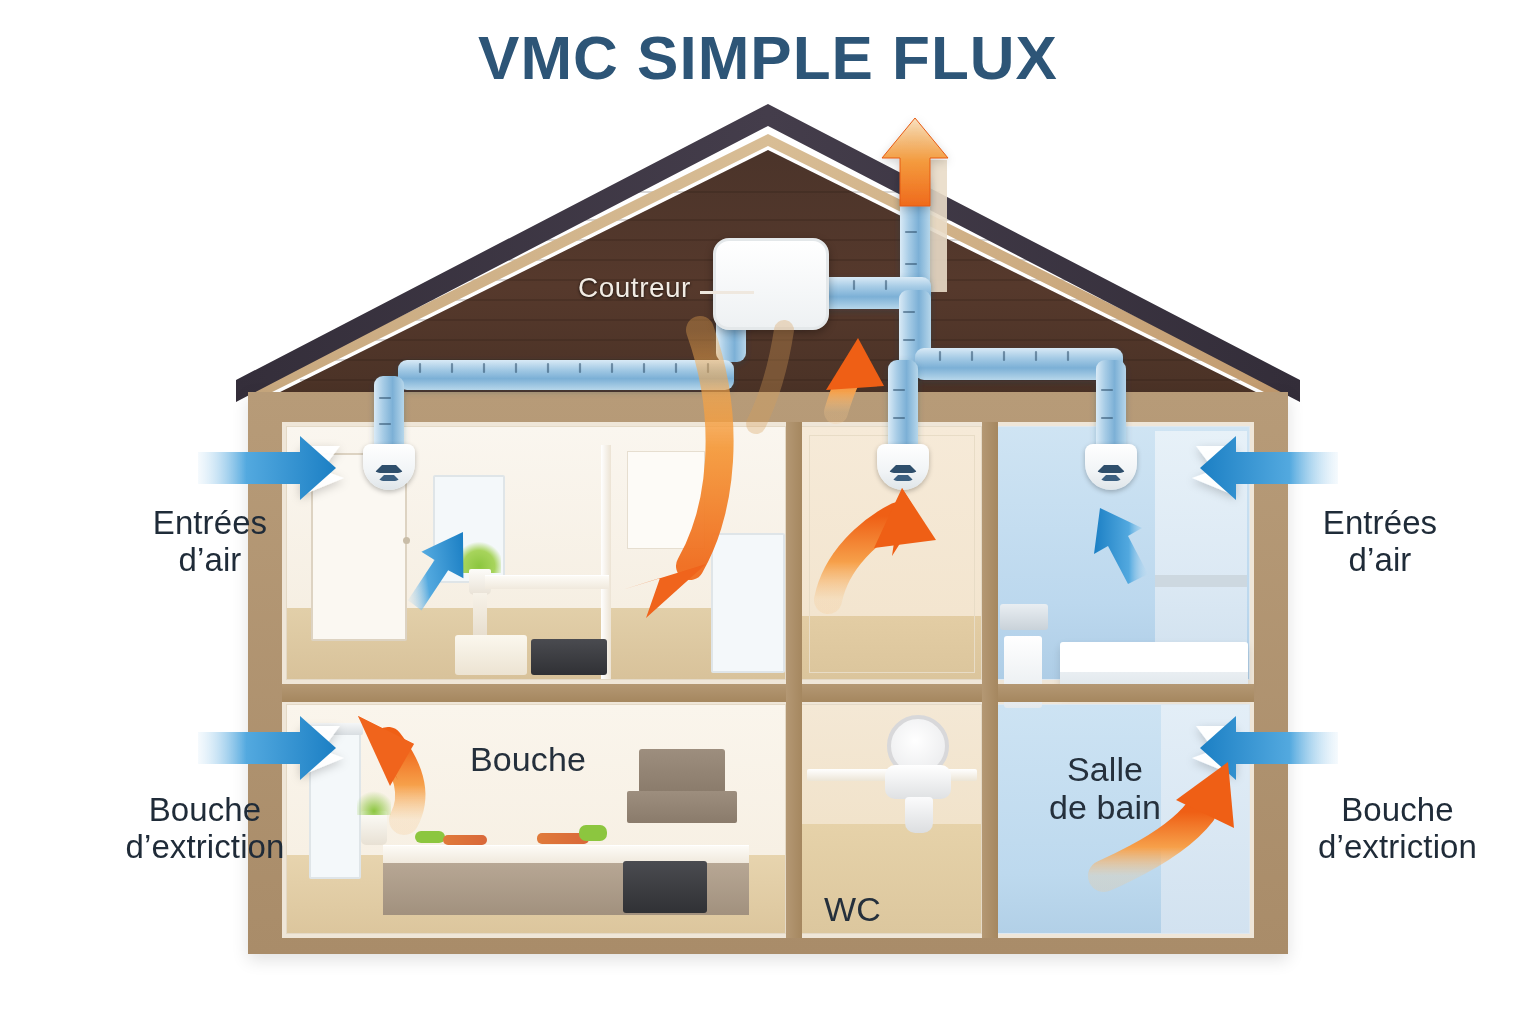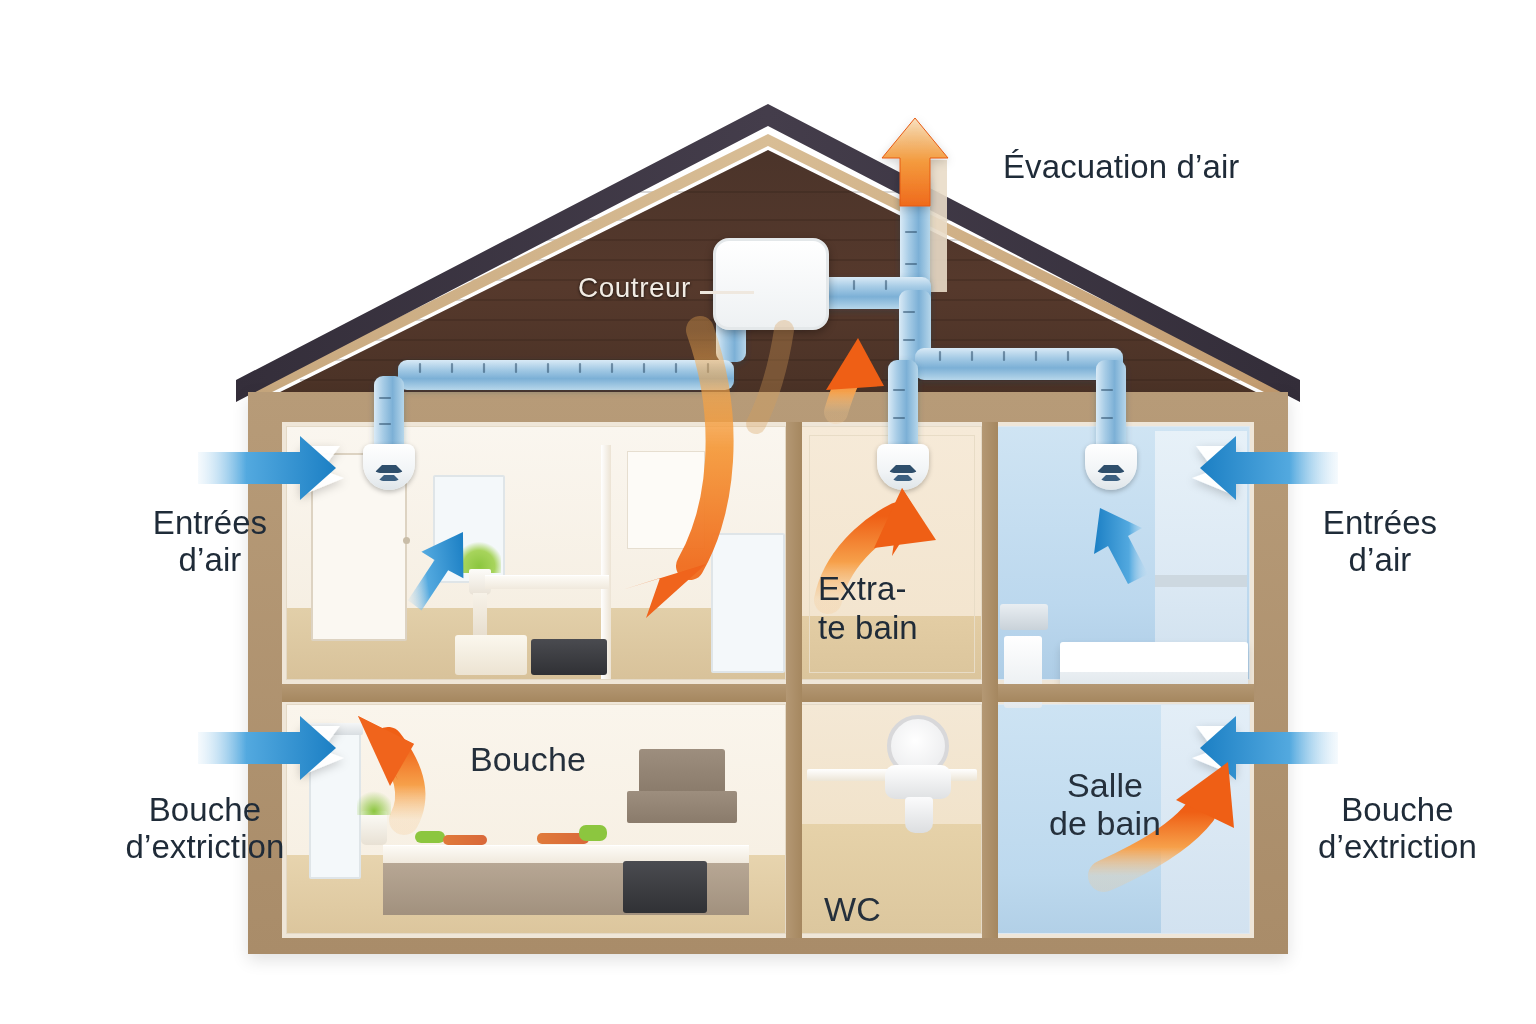--- a/index.html
+++ b/index.html
@@ -26,21 +26,21 @@
     letter-spacing:.1px; white-space:pre-line;
   }
   #lbl-evac { left:1003px; top:149px; }
   #lbl-entree-l { left:120px; top:505px; width:180px; text-align:center; }
   #lbl-bouche-l { left:100px; top:792px; width:210px; text-align:center; }
   #lbl-entree-r { left:1285px; top:505px; width:190px; text-align:center; }
   #lbl-bouche-r { left:1290px; top:792px; width:215px; text-align:center; }
   #lbl-extract { left:818px; top:570px; width:130px; line-height:1.18; }
   #lbl-cuisine { left:470px; top:740px; font-size:34px; color:#25303c;}
   #lbl-wc { left:824px; top:890px; font-size:34px; color:#25303c;}
-  #lbl-sdb { left:1040px; top:750px; width:130px; text-align:center; font-size:34px; color:#25303c; line-height:1.12;margin-top:16px;}
+  #lbl-sdb { left:1040px; top:750px; width:130px; text-align:center; font-size:34px; color:#25303c; line-height:1.12;}
   #lbl-caisson {
     left:578px; top:272px; font-size:28px; color:#f2ece4;
     text-shadow:0 1px 3px rgba(0,0,0,.8);
     letter-spacing:.5px;
   }
   #caisson-leader { left:700px; top:291px; width:54px; height:3px; background:#efe8df; }
 
   
   #house-body {
     left:248px; top:392px; width:1040px; height:562px;
@@ -451,34 +451,32 @@
     <g>
       <path d="M 1104 876 C 1140 860, 1180 838, 1200 812" stroke="url(#gOrange)" stroke-width="32" fill="none" stroke-linecap="round"></path>
       <path d="M1228 762 L1234 828 L1176 800 Z" fill="#ef5f15"></path>
     </g>
 
     <g opacity="0.55">
       <path d="M 784 330 C 778 370, 768 400, 756 424" stroke="#d9a05a" stroke-width="20" fill="none" stroke-linecap="round" opacity="0.6"></path>
     </g>
   </svg>
 
-
-  <div class="abs label" id="lbl-evac">Évacuation d’air</div>
+  <div class="abs" id="title">VMC SIMPLE FLUX</div>
+
 
   <div class="abs label" id="lbl-entree-l">Entrées
 d’air</div>
   <div class="abs label" id="lbl-bouche-l">Bouche
 d’extriction</div>
 
   <div class="abs label" id="lbl-entree-r">Entrées
 d’air</div>
   <div class="abs label" id="lbl-bouche-r">Bouche
 d’extriction</div>
 
-  <div class="abs label" id="lbl-extract">Extra-
-te bain</div>
 
   <div class="abs label" id="lbl-cuisine">Bouche</div>
   <div class="abs label" id="lbl-wc">WC</div>
   <div class="abs label" id="lbl-sdb">Salle
 de bain</div>
 
 </div>
 
 </body></html>

